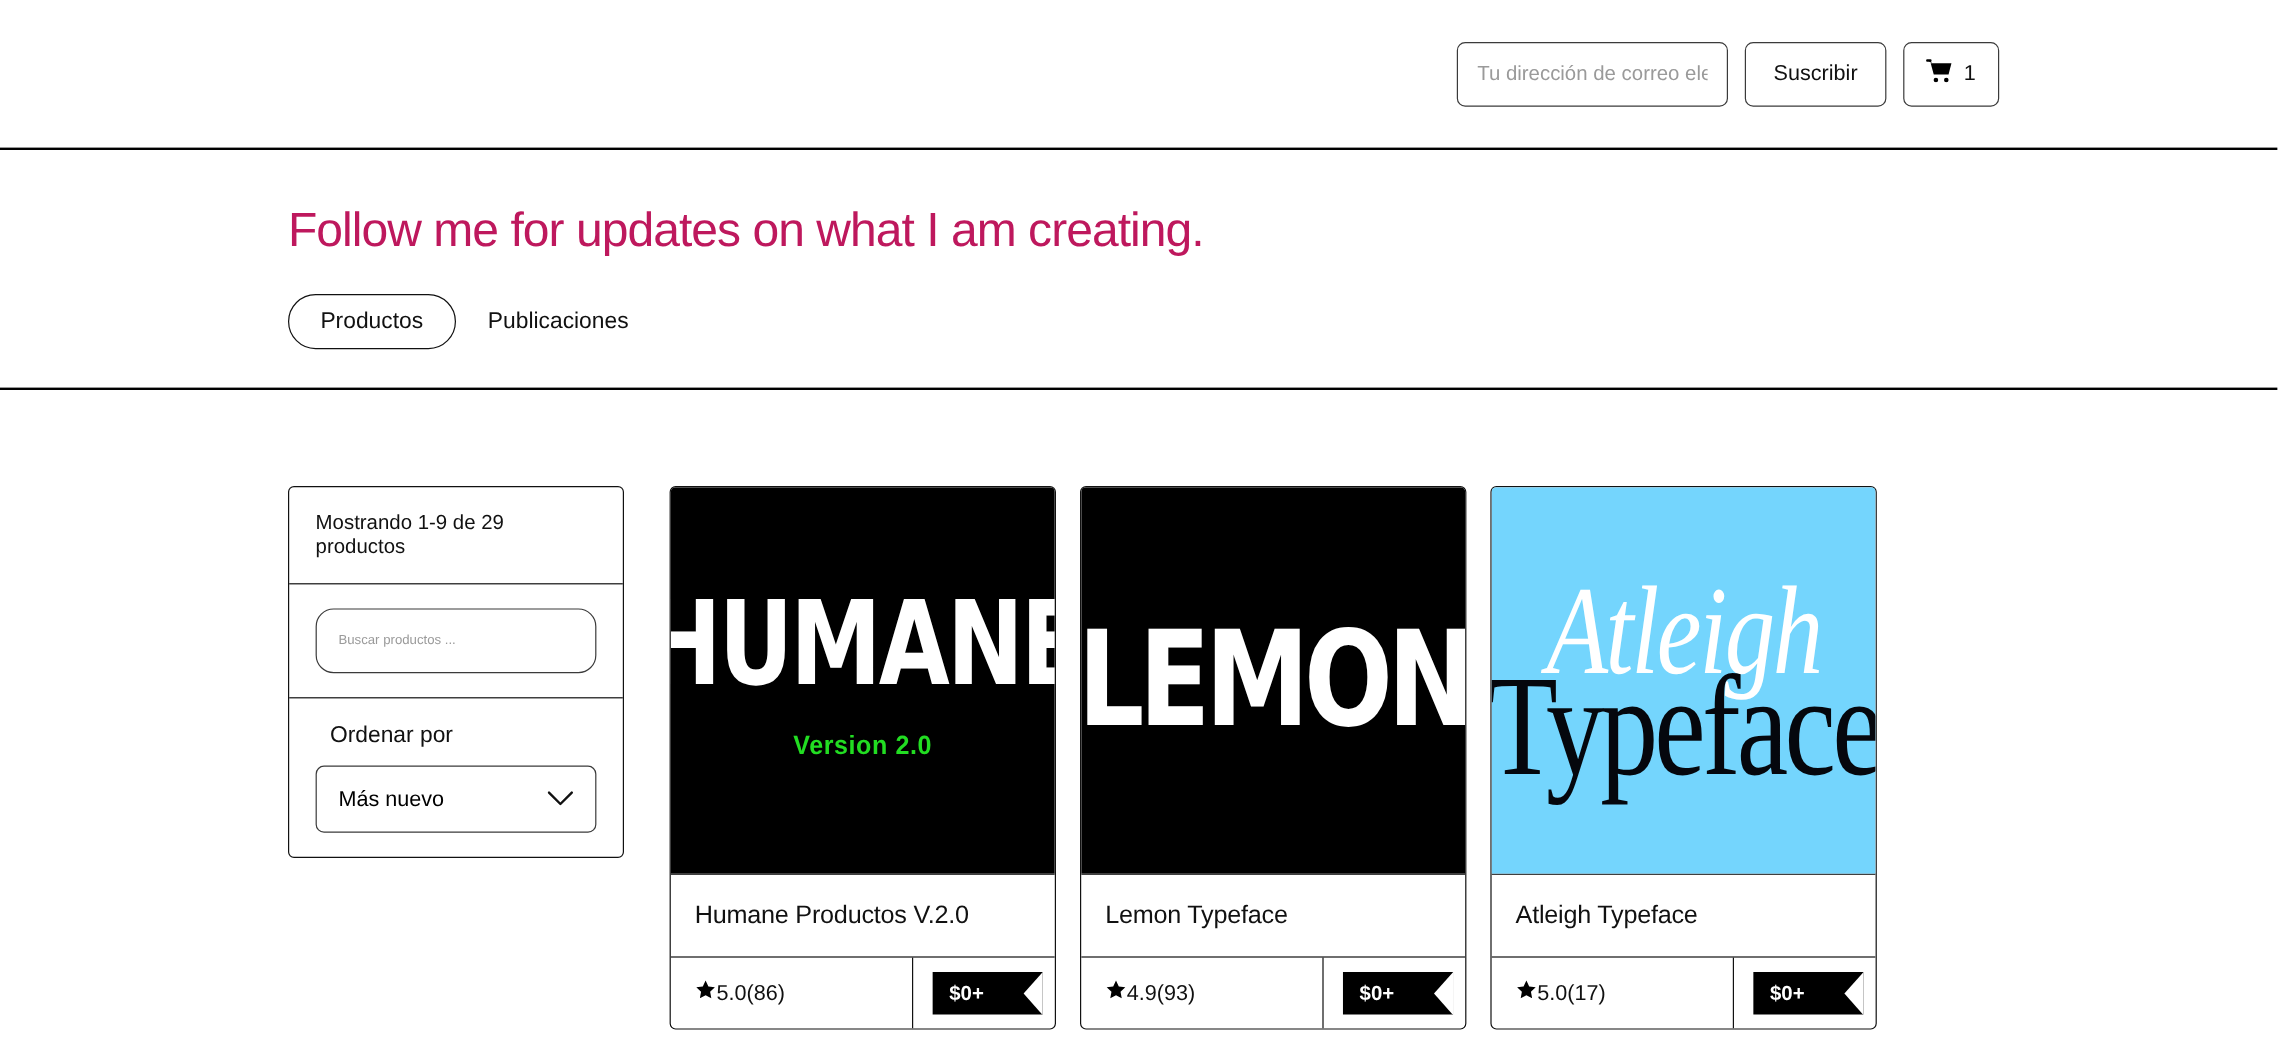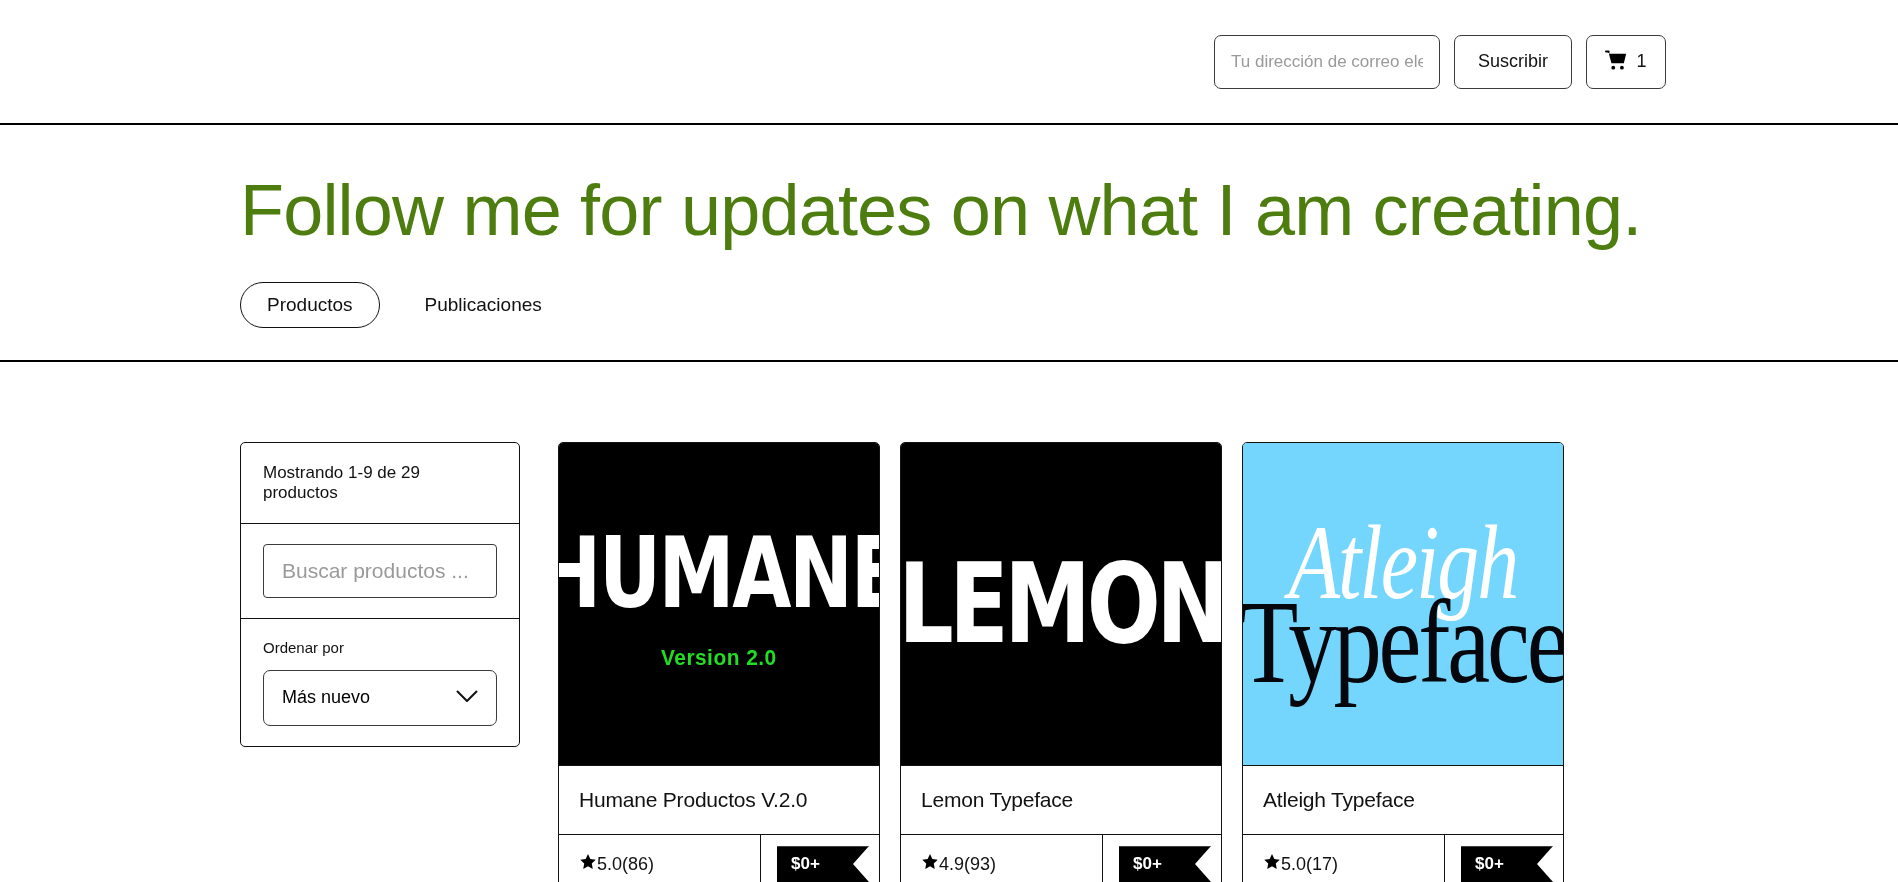--- a/index.html
+++ b/index.html
@@ -108,31 +108,31 @@
   }
   .cart-count { font-size: 18px; color: #111; }
 
   
   .hero {
     padding: 44px 240px 0 240px;
     border-bottom: 2px solid #000;
     padding-bottom: 32px;
   }
   .hero-title {
-    font-size: 72px;
+    font-size: 40px;
     font-weight: 400;
     letter-spacing: -0.8px;
-    color: #4d7c0f;
+    color: #be185d;
     line-height: 1.15;
     white-space: nowrap;
   }
   .tabs {
     display: flex;
     align-items: center;
-    gap: 18px;
+    gap: 0;
     margin-top: 30px;
   }
   .tab {
     font-size: 19px;
     padding: 11px 26px;
     border-radius: 999px;
     border: 1px solid transparent;
     color: #111;
     cursor: pointer;
     background: transparent;
@@ -156,32 +156,33 @@
     border-radius: 5px;
     background: #fff;
   }
   .f-section {
     border-bottom: 1px solid #111;
     padding: 20px 22px;
   }
   .f-section:last-child { border-bottom: none; }
   .f-count { font-size: 17px; color: #111; }
   .f-label {
-    font-size: 15px;
+    font-size: 19px;
     color: #111;
     margin-bottom: 14px;
+    margin-left: 12px;
   }
   .f-input {
     width: 100%;
     height: 54px;
     border: 1px solid #3b3b3b;
-    border-radius: 4px;
+    border-radius: 15px;
     padding: 0 18px;
     font-family: "Liberation Sans", sans-serif;
-    font-size: 21px;
+    font-size: 11px;
     background: #fff;
     color: #111;
     outline: none;
   }
   .f-input::placeholder { color: #9a9a9a; }
   .f-select {
     width: 100%;
     height: 56px;
     border: 1px solid #3b3b3b;
     border-radius: 7px;

